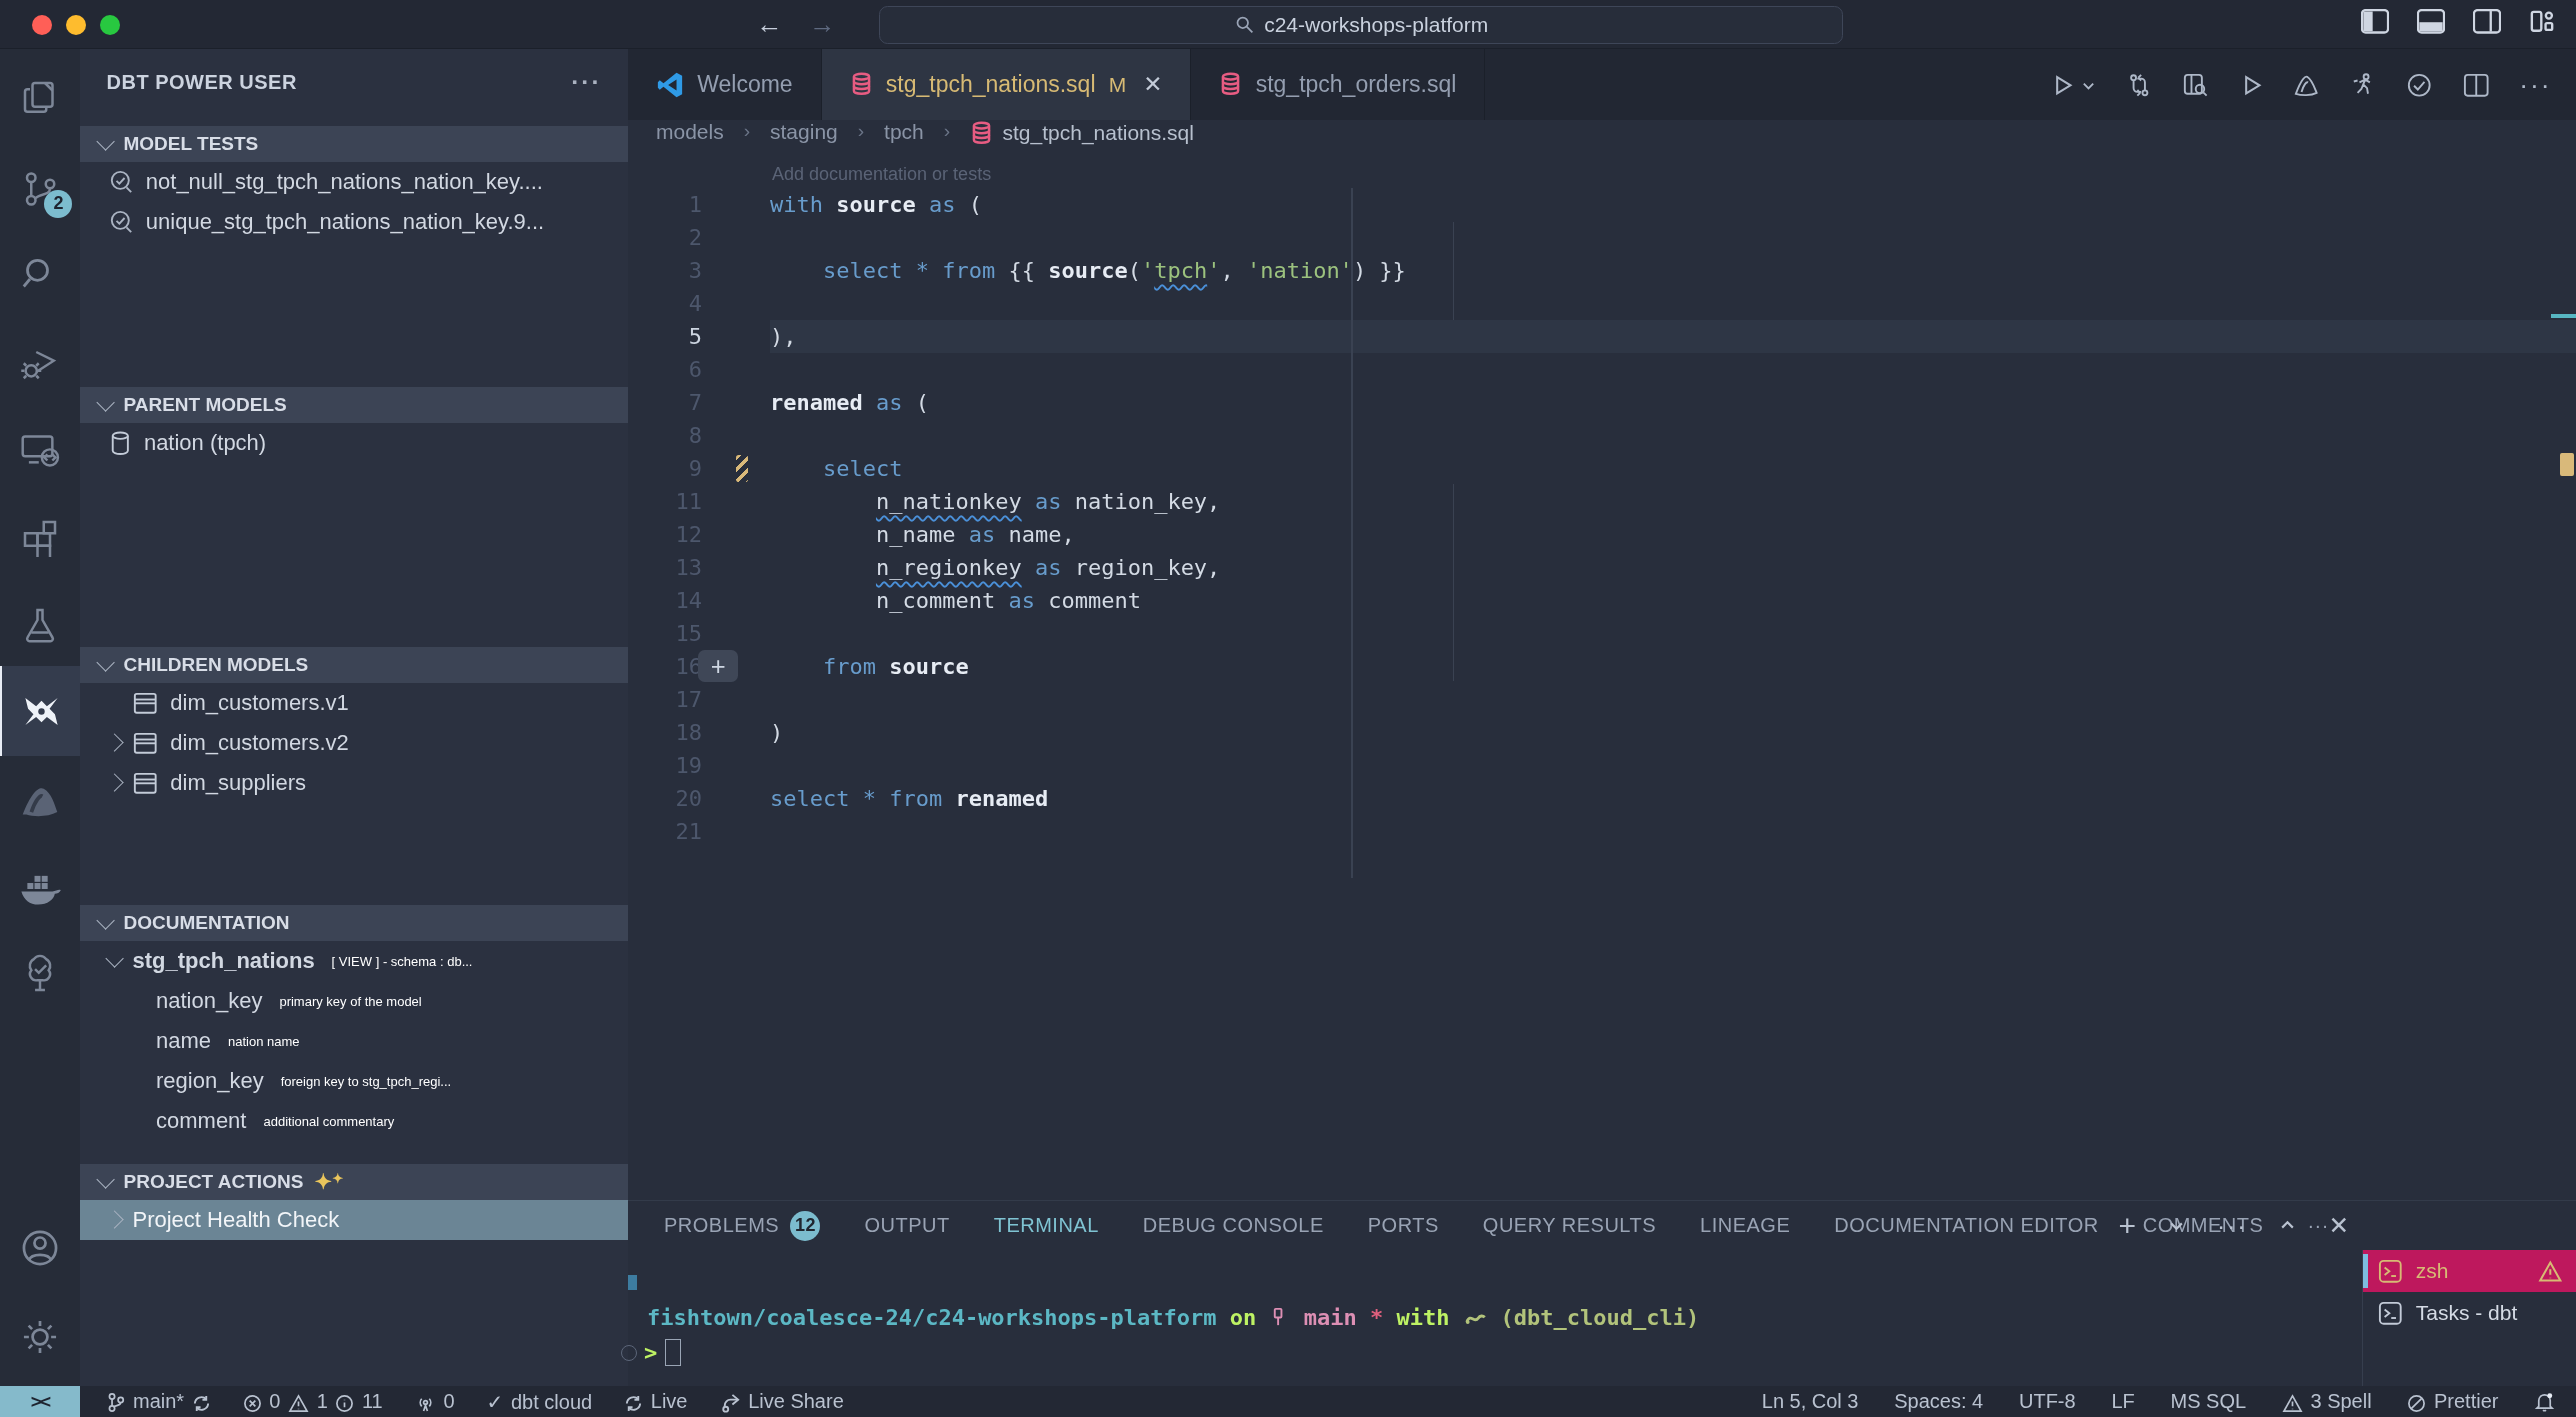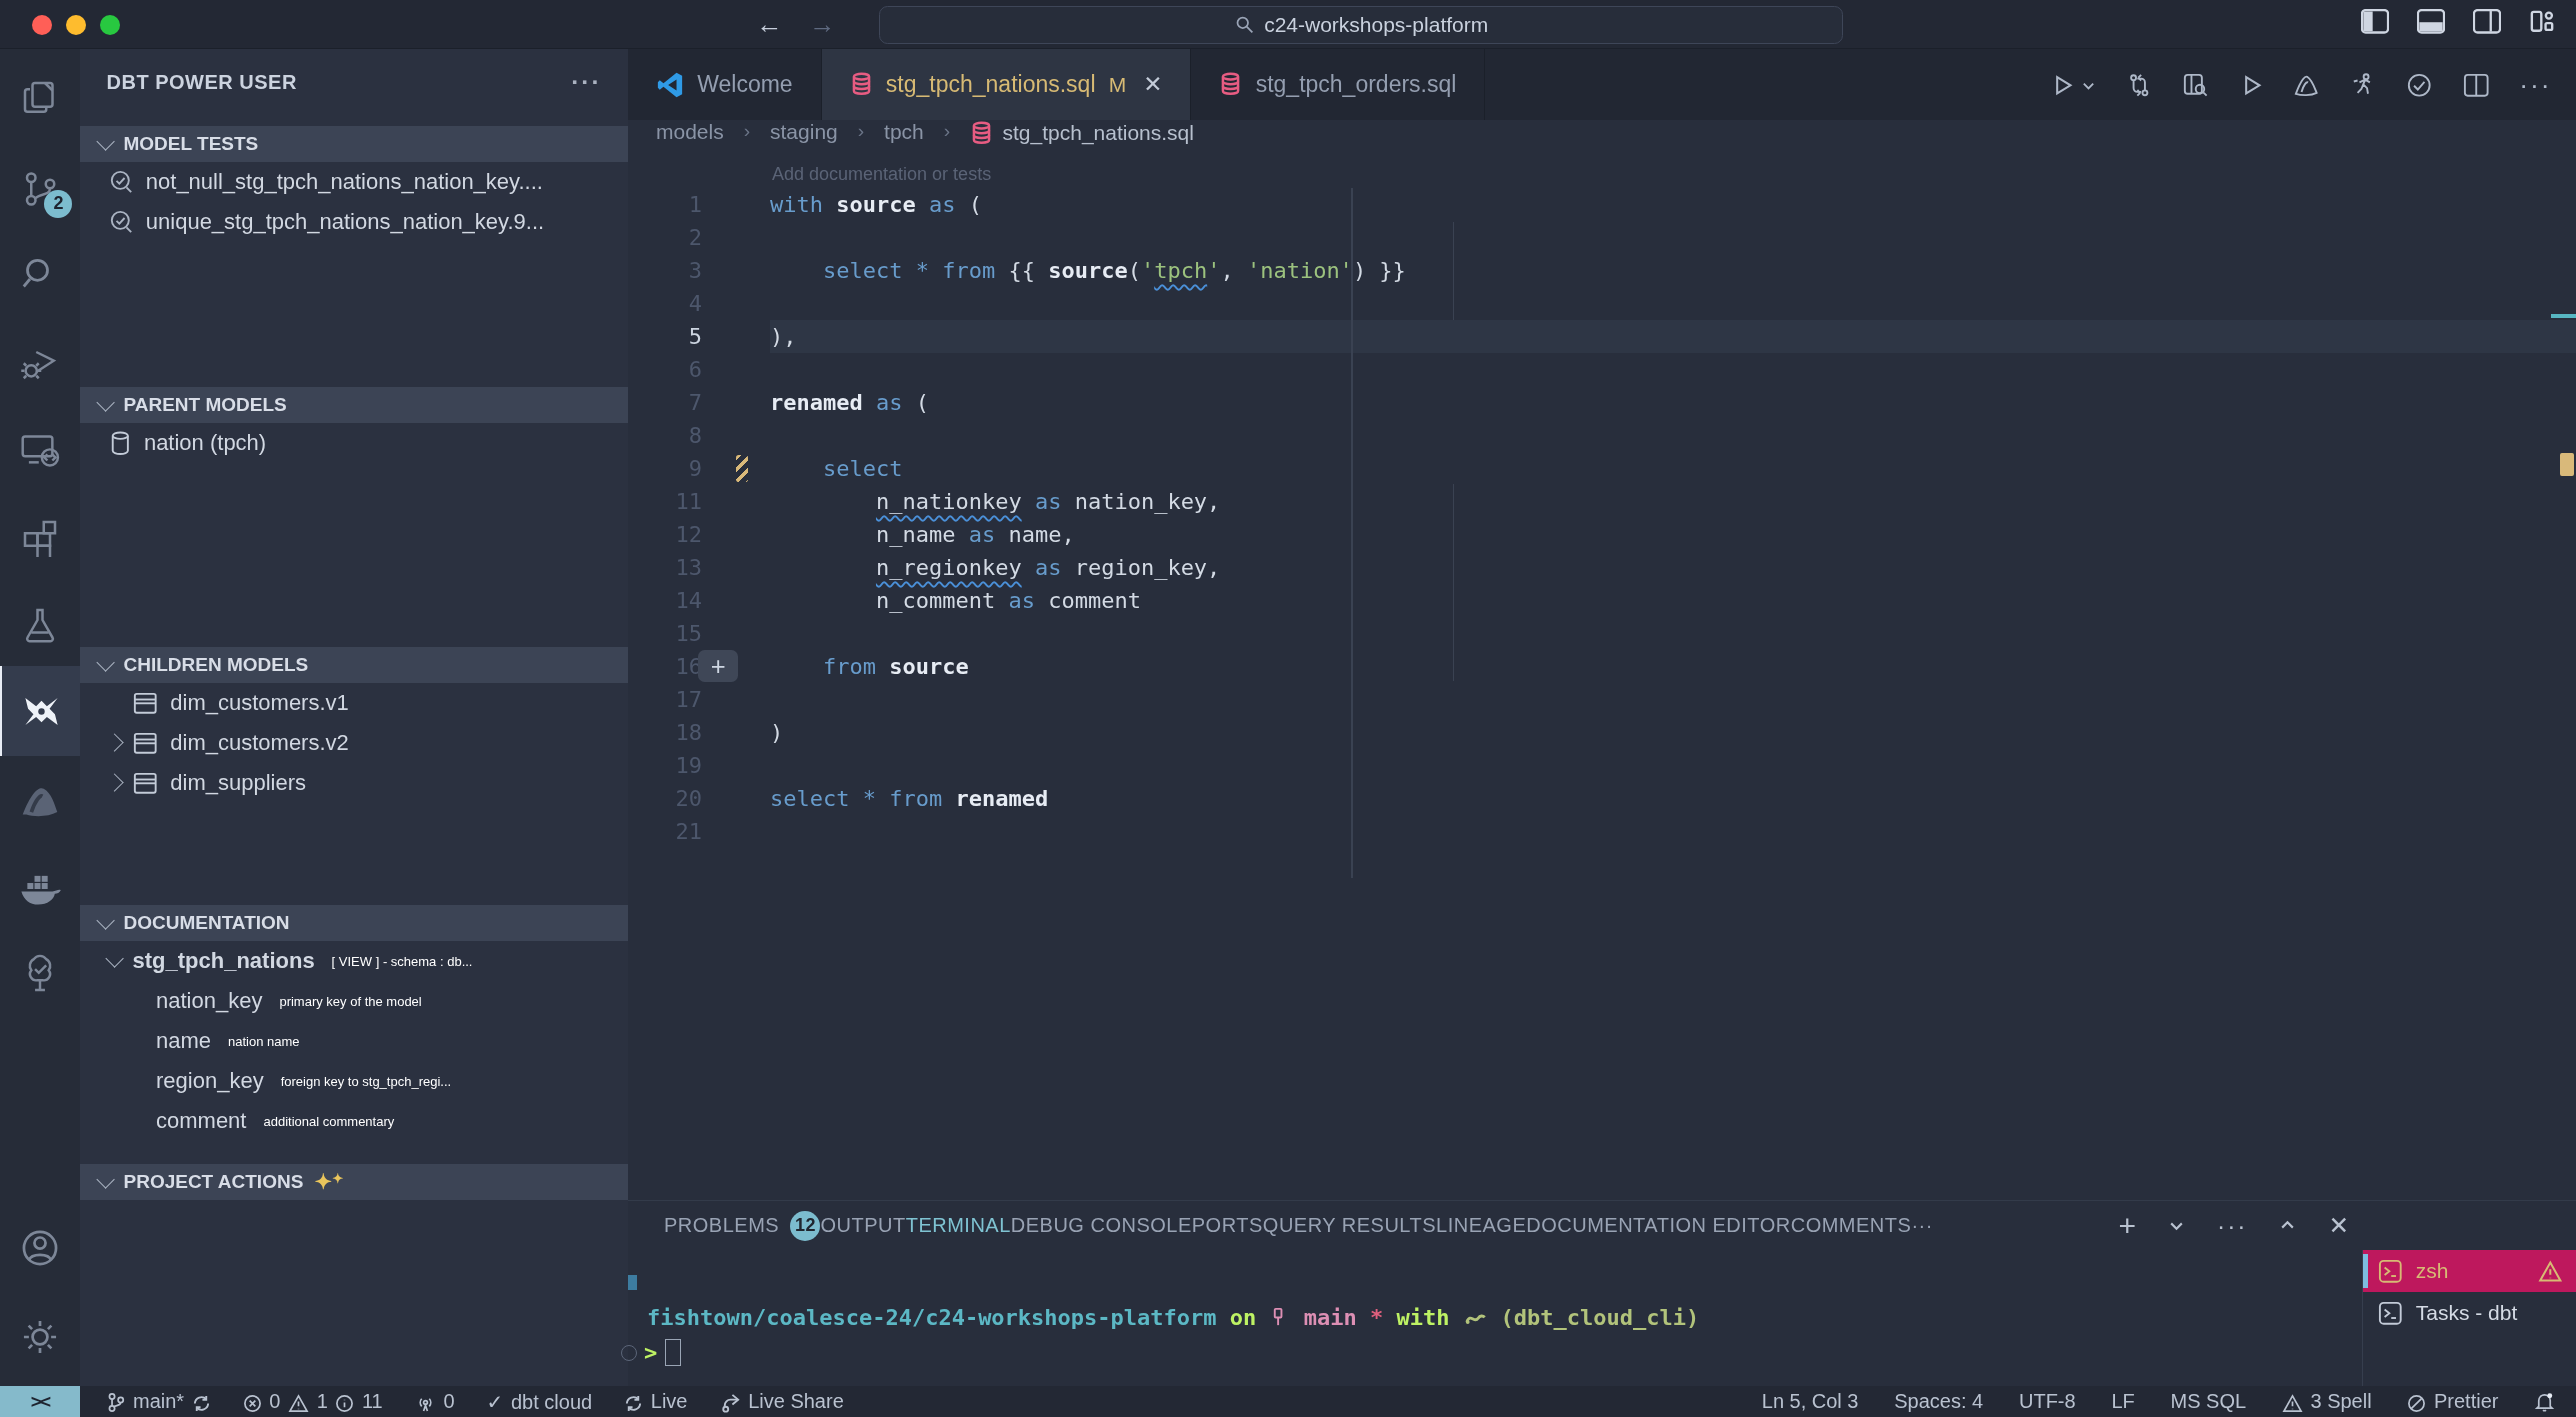--- a/index.html
+++ b/index.html
@@ -69,21 +69,21 @@
   .dashmark{position:absolute;left:34px;top:2.8px;width:12.3px;height:27px;border-radius:2.8px;
     background:repeating-linear-gradient(135deg,#d9b97a 0 3.8px,rgba(0,0,0,0) 3.8px 8.5px);}
   .plusbtn{position:absolute;left:-3.8px;top:0px;width:40px;height:32px;background:#3f4757;border-radius:6.6px;color:#ced6e2;font-size:25.5px;display:flex;align-items:center;justify-content:center;font-family:"Liberation Sans",sans-serif;}
   .gutline{position:absolute;left:723px;top:139px;width:1.9px;height:690px;background:#3a4252;}
   .guide{position:absolute;width:1.9px;background:#39415100;border-left:1.9px solid #3a4252;}
   .ovr-cyan{position:absolute;right:0;top:265px;width:24.6px;height:3.8px;background:#57b6c2;}
   .ovr-gold{position:absolute;right:1.9px;top:404px;width:14px;height:23px;background:#d9b97a;border-radius:1.9px;}
 
   
   .panel{position:absolute;left:628px;top:1200px;width:1948px;height:186px;background:var(--editor);border-top:0.9px solid #333b4a;}
-  .panel-tabs{position:absolute;left:36px;top:0;height:49px;display:flex;align-items:center;}
+  .panel-tabs{position:absolute;left:36px;top:0;height:49px;display:flex;gap:44px;align-items:center;}
   .ptab{color:#99a3b4;font-size:20px;letter-spacing:0.5px;display:flex;align-items:center;gap:11.3px;}
   .ptab.active{color:#7fc3d2;}
   .pbadge{width:30px;height:30px;border-radius:50%;background:#7cbcce;color:#20262f;font-size:18px;font-weight:bold;display:flex;align-items:center;justify-content:center;}
   .panel-actions{position:absolute;right:227px;top:0;height:49px;display:flex;gap:32px;align-items:center;color:#b9c2d0;font-size:24.6px;}
   .term{position:absolute;left:19px;top:104px;font-family:"DejaVu Sans Mono",monospace;font-size:22px;font-weight:bold;}
   .tpath{color:var(--cyan);} .twhite{color:#bef264;} .tpink{color:var(--branchpink);} .tstar{color:#e0607e;} .tenv{color:#b2c37b;}
   .promptline{display:flex;align-items:center;gap:7.6px;margin-top:9.4px;}
   .pcircle{width:16px;height:16px;border:1.9px solid #5c6679;border-radius:50%;margin-left:-26.5px;}
   .cursorbox{width:16px;height:26.5px;border:1.9px solid #9aa5b5;}
   .termlist{position:absolute;right:0;top:49px;width:214px;height:137px;border-left:1.9px solid #363e4e;}
@@ -341,20 +341,24 @@
             <span>comment</span>
             <span class="desc">additional commentary</span>
           </div>
         </div>
         <div class="sec st5">
           <div class="sec-h">
             <span class="chev down"></span>
             <span>PROJECT ACTIONS</span>
             <span class="sparkle">✦<span style="font-size:13.2px;vertical-align:5.7px">✦</span></span>
           </div>
+          <div class="row sel" style="padding-left:28px">
+            <span class="chev right"></span>
+            <span>Project Health Check</span>
+          </div>
         </div>
       </div>
   </div>
 
   <div class="editorwrap">
     <div class="tabbar" id="tabbar">
         <div class="tab">
           <svg width="28" height="28" viewBox="0 0 30 30">
             <path fill="#2f9ae6" d="M22 2 L28 5 V25 L22 28 L8 17 L4 20 L2 18 V12 L4 10 L8 13 L22 2 Z M22 9 L13 15 L22 21 Z"></path>
           </svg>

